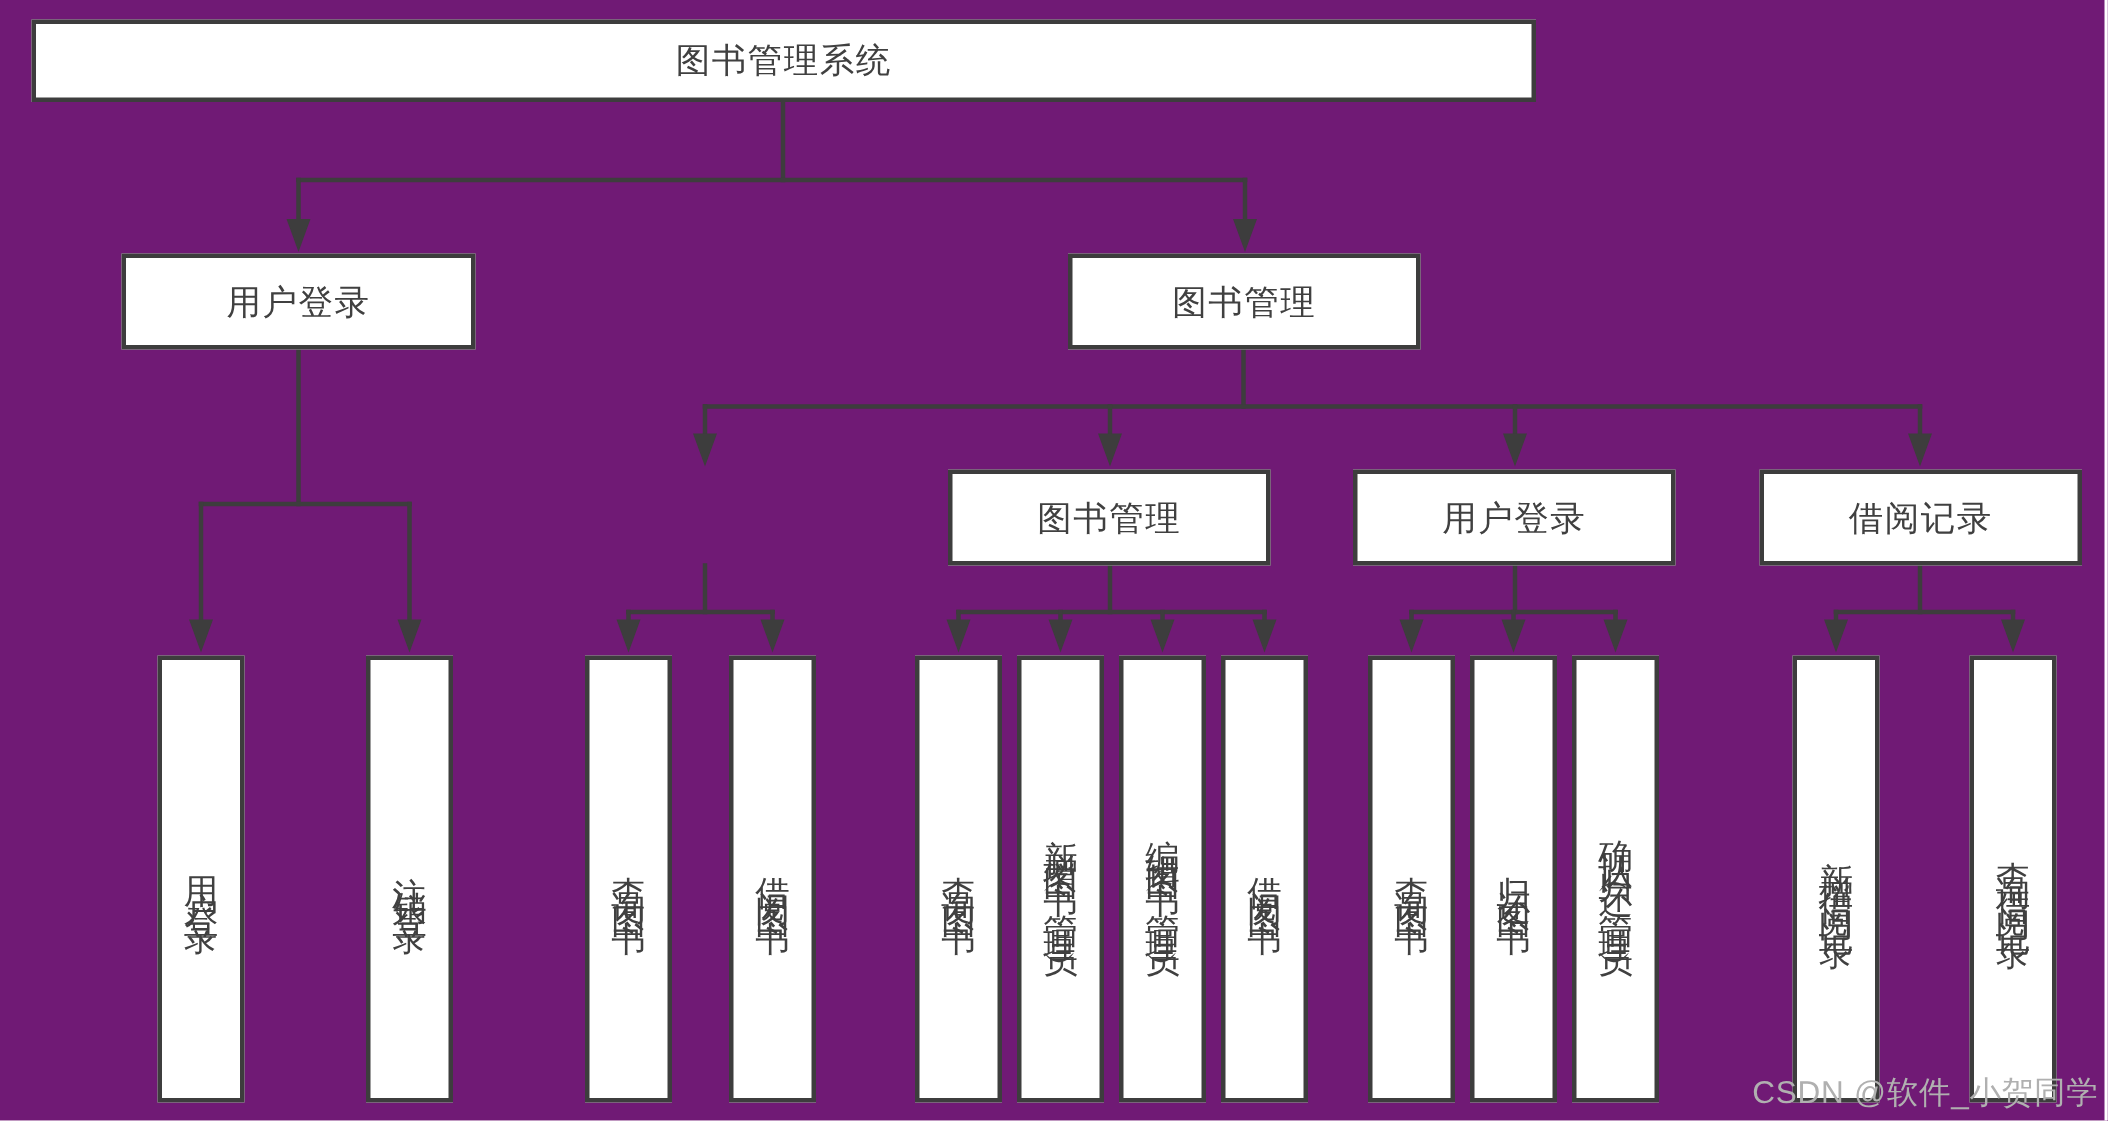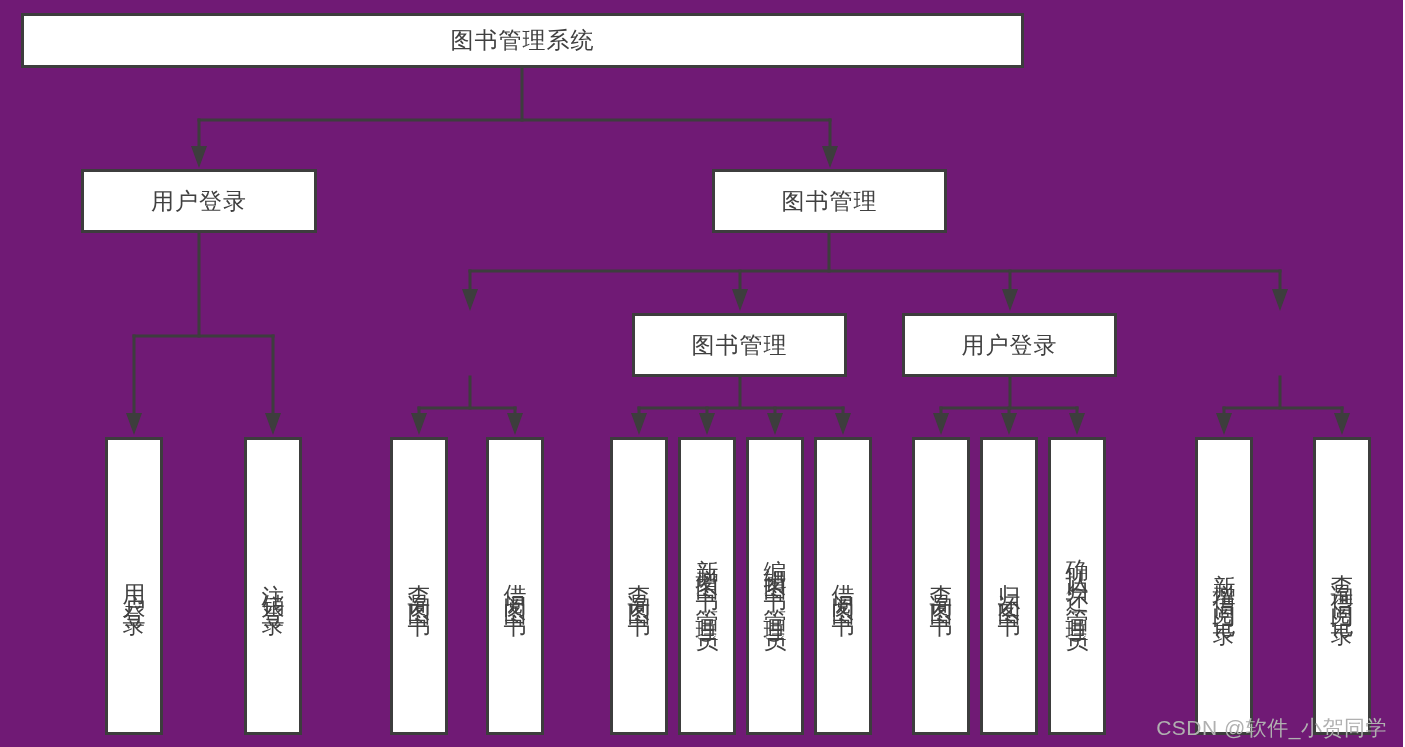--- a/index.html
+++ b/index.html
@@ -31,21 +31,21 @@
   .hnode { font-size: 23px; letter-spacing: 1px; }
   .vnode { font-size: 23px; }
   .vnode .vlabel {
     writing-mode: vertical-rl;
     letter-spacing: 10px;
     line-height: 1;
     white-space: nowrap;
   }
   .watermark {
     position: absolute;
-    right: 16px;
+    right: 4px;
     bottom: 5px;
     font-size: 21px;
     color: #b0b0b0;
     letter-spacing: 0.5px;
     z-index: 2;
     white-space: nowrap;
   }
 </style>
 </head>
 <body>
@@ -138,20 +138,23 @@
   <div class="node hnode" style="left:712px; top:169px; width:235px; height:64px;">
     <span>图书管理</span>
   </div>
 
   <div class="node hnode" style="left:632px; top:313px; width:215px; height:64px;">
     <span>图书管理</span>
   </div>
   <div class="node hnode" style="left:902px; top:313px; width:215px; height:64px;">
     <span>用户登录</span>
   </div>
+  <div class="node hnode" style="left:1173px; top:313px; width:215px; height:64px;">
+    <span>借阅记录</span>
+  </div>
 
   <div class="node vnode" style="left:105px; top:437px; width:58px; height:298px;">
     <span class="vlabel">用户登录</span>
   </div>
   <div class="node vnode" style="left:244px; top:437px; width:58px; height:298px;">
     <span class="vlabel">注销登录</span>
   </div>
 
   <div class="node vnode" style="left:390px; top:437px; width:58px; height:298px;">
     <span class="vlabel">查询图书</span>

